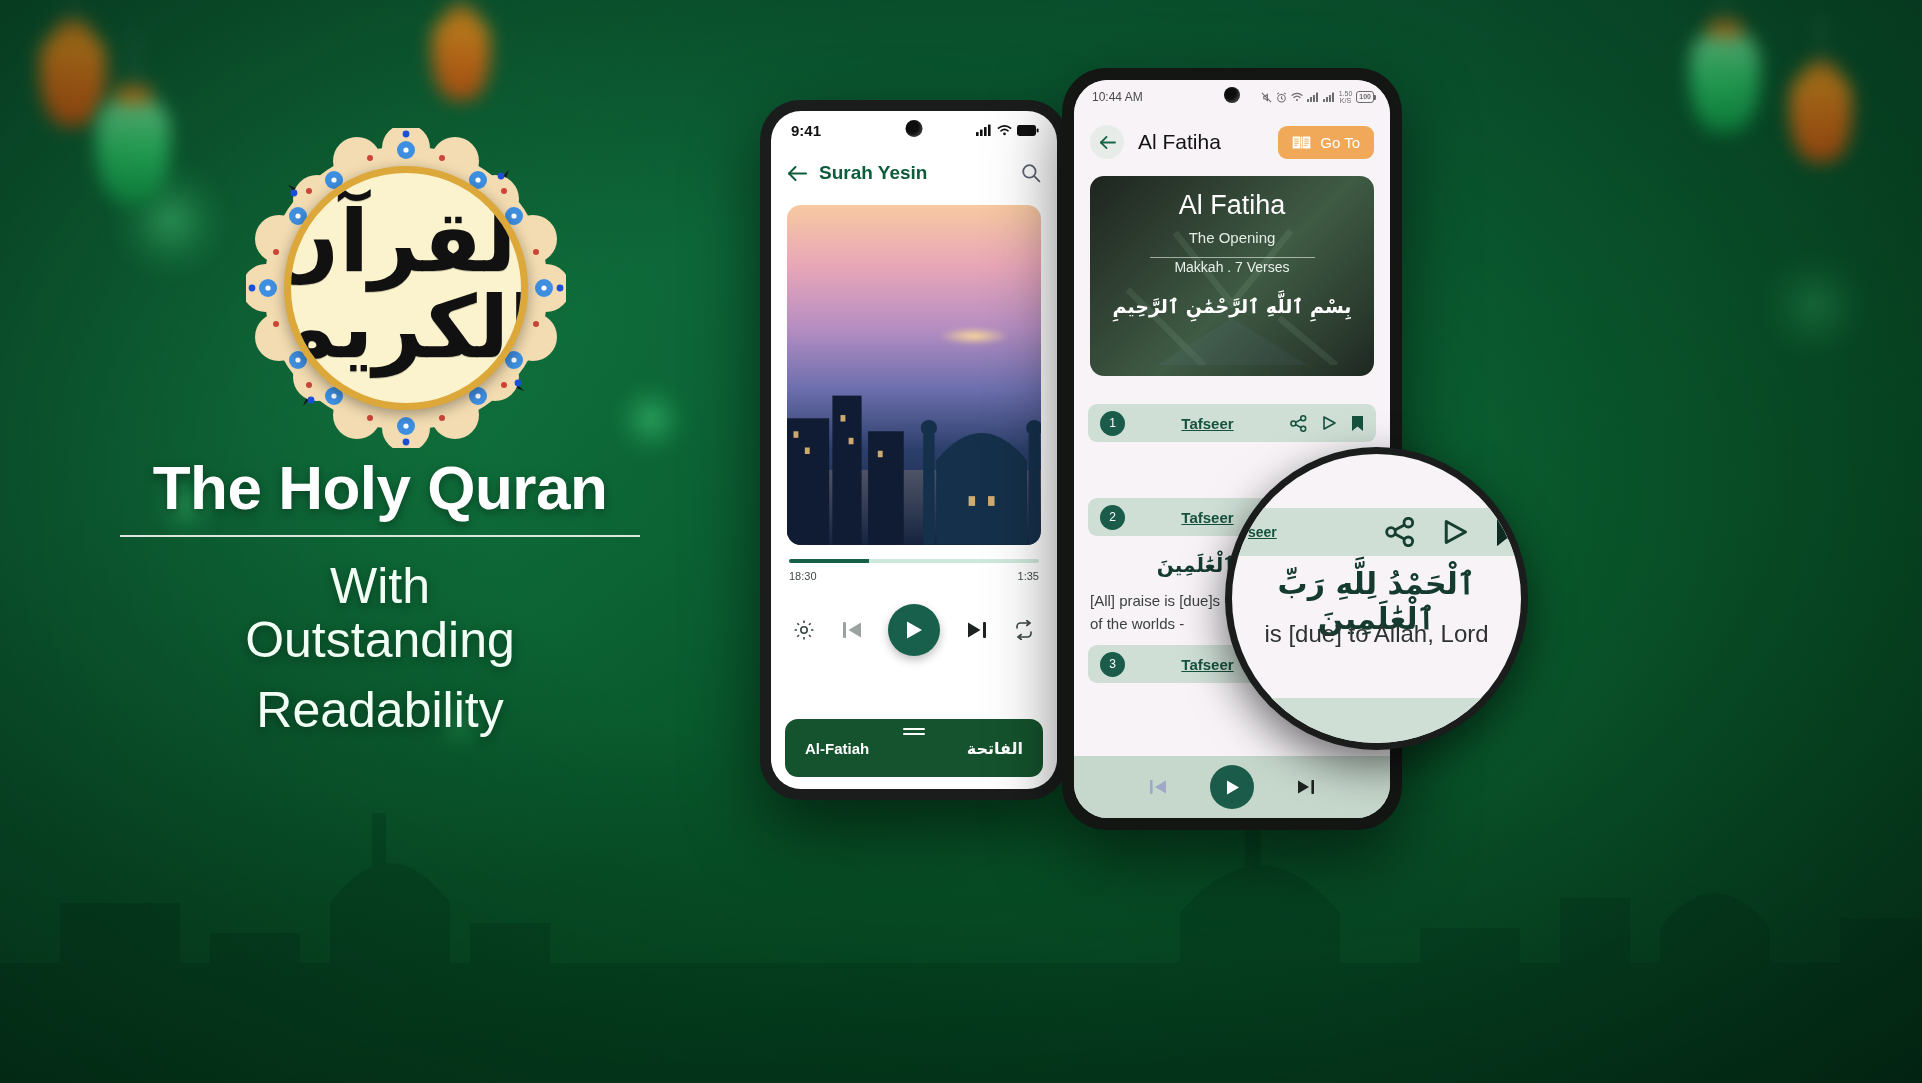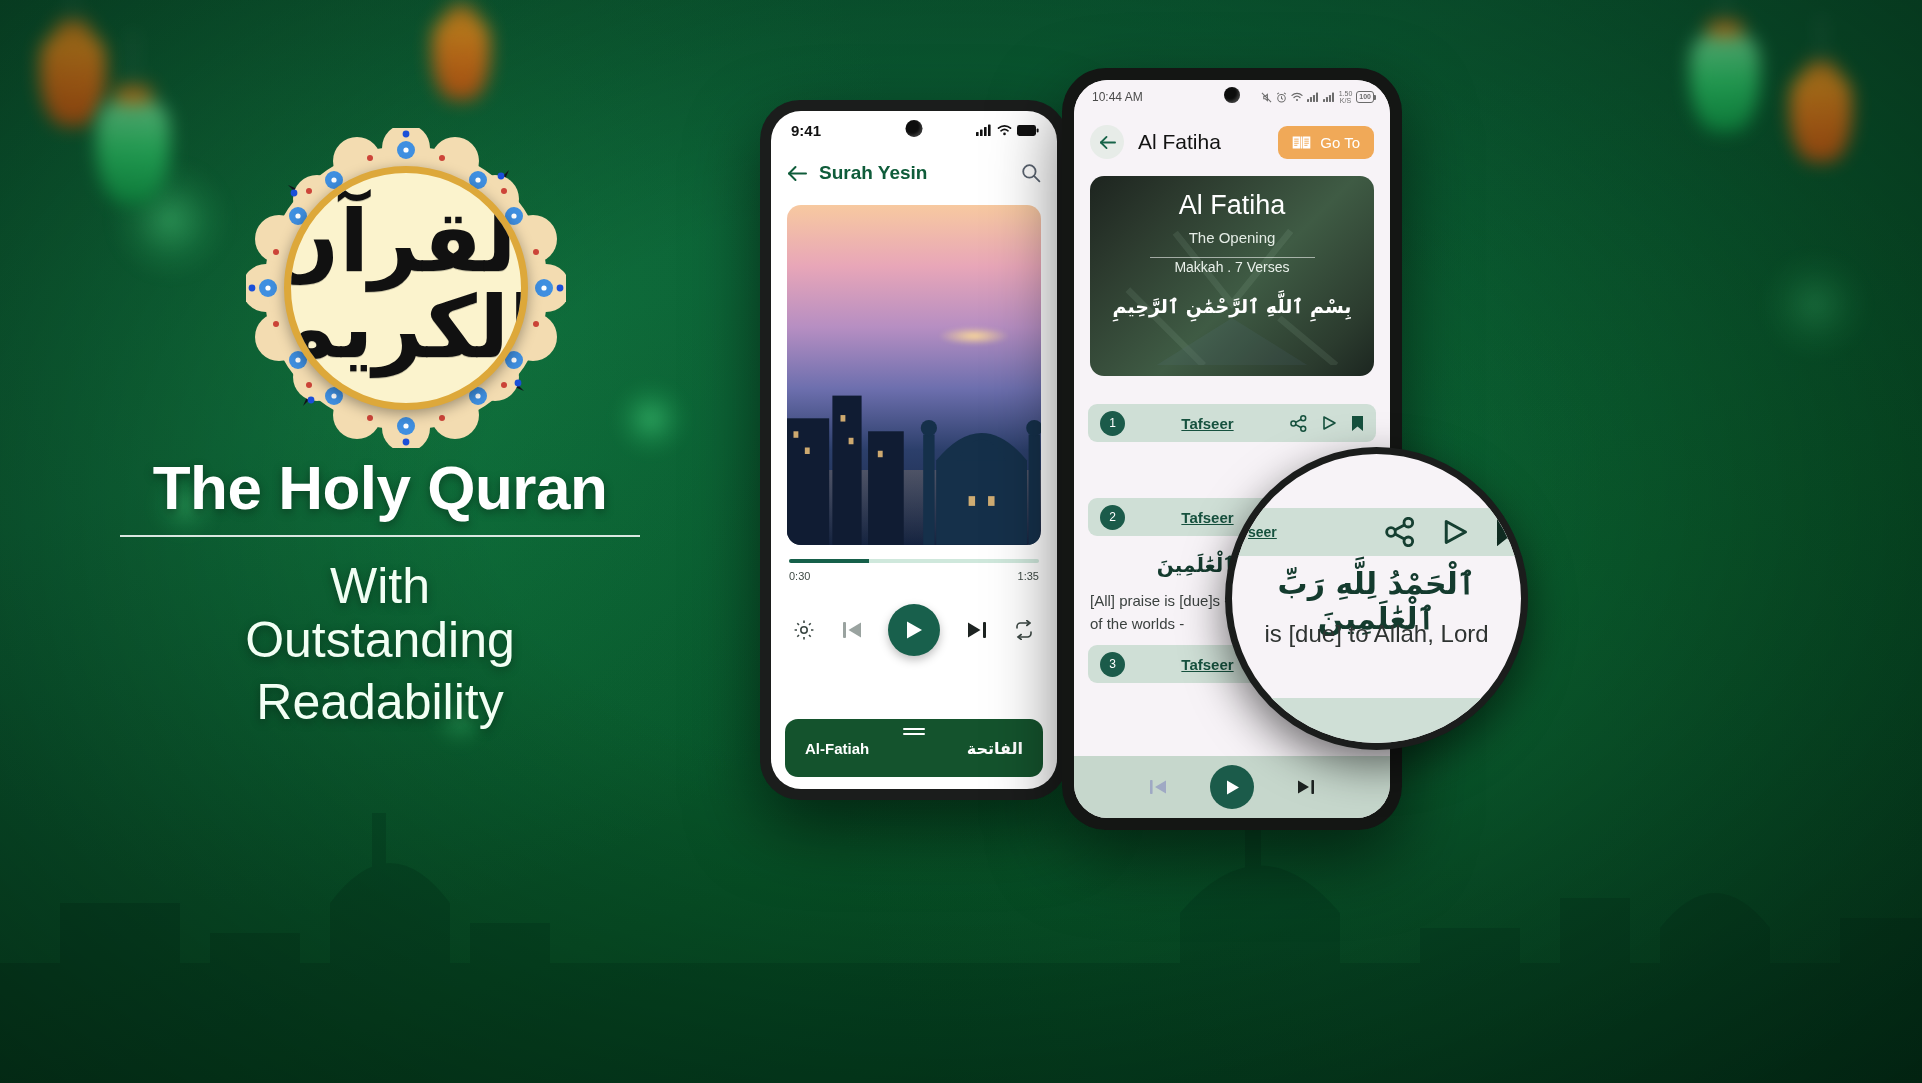--- a/index.html
+++ b/index.html
@@ -111,21 +111,21 @@
   }
   .headline .h2 {
     margin-top: 22px;
     font-size: 50px;
     font-weight: 400;
     line-height: 1.08;
     color: #f2fff4;
     text-shadow: 0 3px 10px rgba(0,0,0,0.35);
   }
   .headline .h2 .ln { display: block; }
-  .headline .h2 .ln.l3 { margin-top: 8px; }
+  .headline .h2 .ln.l3 { margin-top: 16px; }
 
   
   .phone {
     position: absolute;
     background: #1b1d1c;
     box-shadow: 0 28px 70px rgba(0,0,0,0.55);
   }
   .phone .screen {
     position: absolute; overflow: hidden; background: #ffffff;
   }
@@ -606,21 +606,21 @@
             <rect x="124" y="100" width="4" height="6"></rect>
         </g>
       </svg>
     </div>
 
     <div class="pl-progress-wrap">
       <div class="pl-progress">
         <div class="fill" style="width:32%"></div>
       </div>
       <div class="pl-times">
-        <span>0:30</span>
+        <span>18:30</span>
         <span>1:35</span>
       </div>
     </div>
 
     <div class="pl-controls">
       <span class="ic">
         <svg width="22" height="22" viewBox="0 0 22 22">
             <g fill="none" stroke="#3b4743" stroke-width="1.6">
               <circle cx="11" cy="11" r="3.2"></circle>
               <path d="M11 1.6v2.4M11 18v2.4M1.6 11h2.4M18 11h2.4M4.3 4.3l1.7 1.7M16 16l1.7 1.7M17.7 4.3L16 6M6 16l-1.7 1.7"></path>

